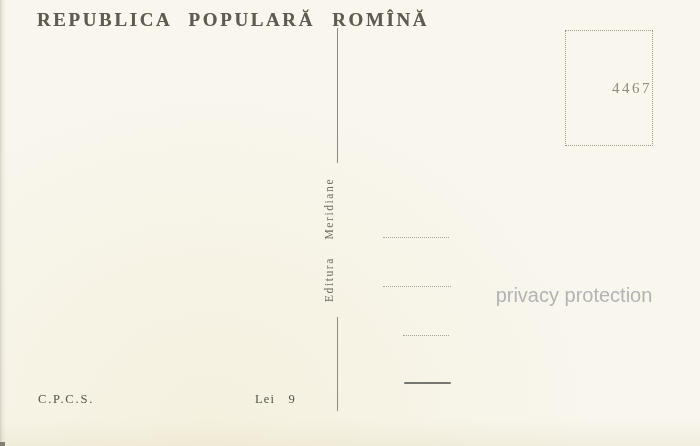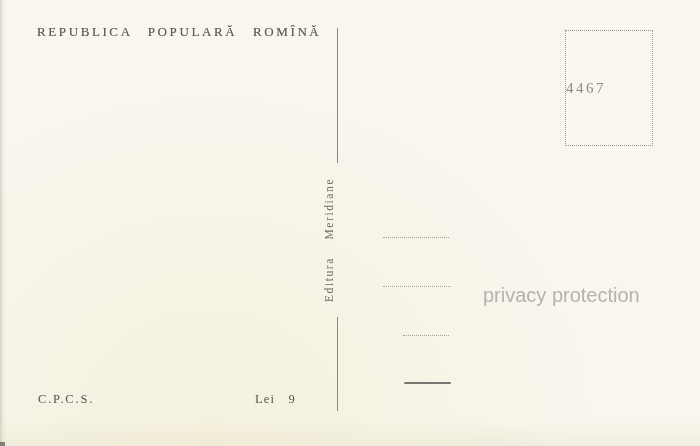--- a/index.html
+++ b/index.html
@@ -10,52 +10,52 @@
   }
   
   .scene::before{
     content:"";position:absolute;inset:0;pointer-events:none;
     background:
       linear-gradient(90deg, rgba(120,115,100,.28) 0px, rgba(120,115,100,.10) 2px, rgba(120,115,100,0) 6px),
       radial-gradient(ellipse at 30% 95%, rgba(235,225,180,.25), rgba(235,225,180,0) 55%),
       linear-gradient(0deg, rgba(210,200,160,.18) 0%, rgba(210,200,160,0) 6%);
   }
   .country{
-    position:absolute;left:37px;top:24px;
-    font-size:13px;font-weight:normal;color:var(--ink,#5e5c52);
+    position:absolute;left:37px;top:9px;
+    font-size:19px;font-weight:bold;color:var(--ink,#5e5c52);
     letter-spacing:2.6px;word-spacing:10px;white-space:nowrap;
     text-shadow:0 0 .6px rgba(94,92,82,.55);
   }
   .stamp-box{
     position:absolute;left:565px;top:30px;width:88px;height:116px;
     border:1.5px dotted #9b998e;box-sizing:border-box;
   }
   .stamp-number{
-    position:absolute;left:0;right:0;top:49px;text-align:left;
+    position:absolute;left:0;right:0;top:49px;text-align:right;
     font-size:15px;color:#8e8c80;letter-spacing:2.5px;
   }
   .vline{position:absolute;left:337px;width:1px;background:var(--line,#8b897f);}
   .vline.top{top:28px;height:135px;}
   .vline.bottom{top:317px;height:94px;}
   .publisher{
     position:absolute;left:251px;top:232px;width:160px;height:16px;
     transform:rotate(-90deg);
     text-align:center;font-size:11.5px;color:#6e6c62;
     letter-spacing:1.6px;word-spacing:13px;white-space:nowrap;
   }
   .addr{position:absolute;height:0;border-top:1.6px dotted #a4a299;}
   .addr.l1{left:383px;top:237px;width:66px;}
   .addr.l2{left:383px;top:286px;width:68px;}
   .addr.l3{left:403px;top:335px;width:46px;}
   .sig{position:absolute;left:404px;top:382px;width:47px;height:2px;background:#787670;border-radius:1px;}
   .watermark{
     position:absolute;left:483px;top:288px;width:182px;
     font-family:"Liberation Sans", sans-serif;
     font-size:20px;line-height:14px;color:var(--watermark,#b3b3b3);
-    text-align:left;white-space:nowrap;
+    text-align:center;white-space:nowrap;
   }
   .watermark .wl2{margin-left:6px;}
   .footer-agency{
     position:absolute;left:38px;top:392px;
     font-size:12.5px;color:#55544c;letter-spacing:1.8px;text-align:right;
   }
   .footer-price{
     position:absolute;left:255px;top:392px;
     font-size:12.5px;color:#55544c;letter-spacing:1.2px;word-spacing:9px;white-space:nowrap;
   }

